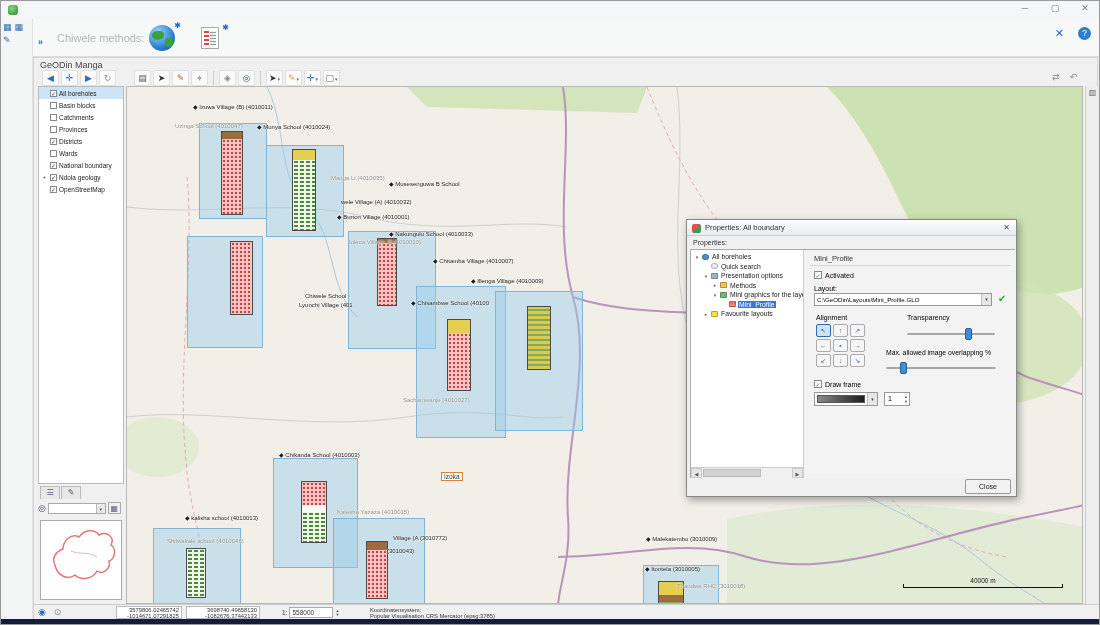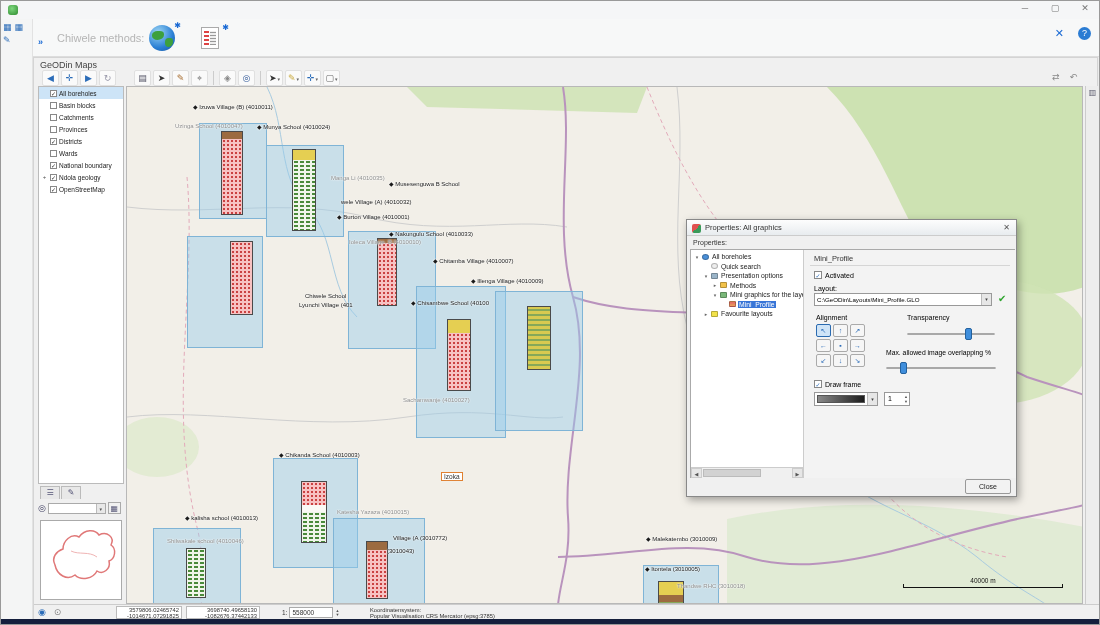--- a/index.html
+++ b/index.html
@@ -178,21 +178,21 @@
   <div class="left-rail">
     <div class="rail-icons">
         <div>▦</div>
         <div>▦</div>
         <div>✎</div>
       </div>
   </div>
   <div class="chevron">»</div>
 
   <div class="maps-panel">
-    <div class="panel-title">GeODin Maps</div>
+    <div class="panel-title">GeODin Manga</div>
 
     <div class="nav-group">
         <div class="tbtn" style="color: rgb(43, 108, 184);">◀</div>
         <div class="tbtn" style="color: rgb(43, 108, 184);">✛</div>
         <div class="tbtn" style="color: rgb(43, 108, 184);">▶</div>
         <div class="tbtn" style="color: rgb(153, 153, 170);">↻</div>
       </div>
     <div class="map-toolbar">
         <div class="tbtn" style="color: rgb(85, 85, 102);">▤</div>
         <div class="tbtn" style="color: rgb(51, 51, 51);">➤</div>
@@ -371,21 +371,21 @@
       <div class="sb-crs">
         <div>Koordinatensystem:</div>
         <div>Popular Visualisation CRS Mercator (epsg:3785)</div>
       </div>
     </div>
   </div>
 
   <div class="dialog">
     <div class="dlg-title">
       <div class="dlg-icon"></div>
-      <div class="dlg-title-text">Properties: All graphics</div>
+      <div class="dlg-title-text">Properties: All boundary</div>
       <div class="dlg-close">✕</div>
     </div>
     <div class="dlg-props-label">Properties:</div>
     <div class="dlg-inner">
       <div class="dlg-tree">
           <div class="trow" style="padding-left: 3px;">
             <div class="texp">▾</div>
             <div class="ticon ticon-boreholes"></div>
             <div class="tlbl">All boreholes</div>
           </div>

